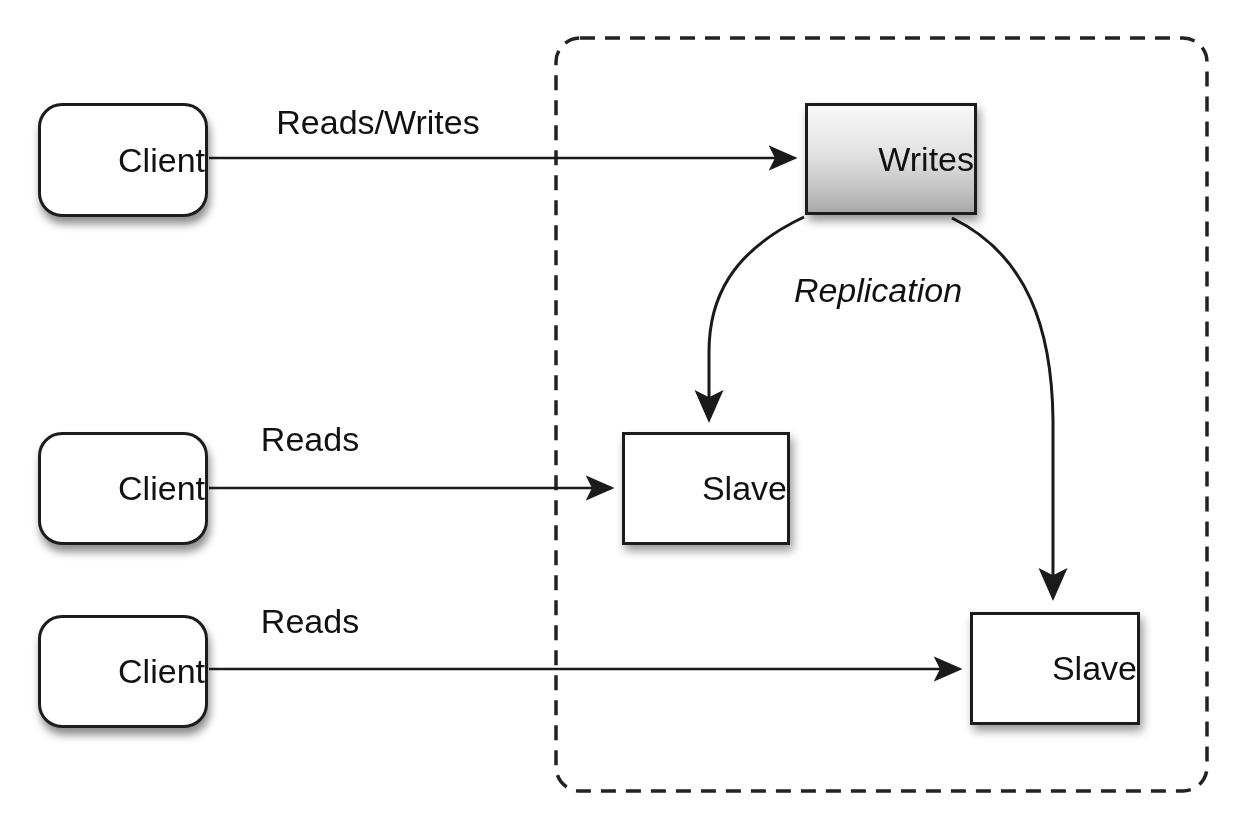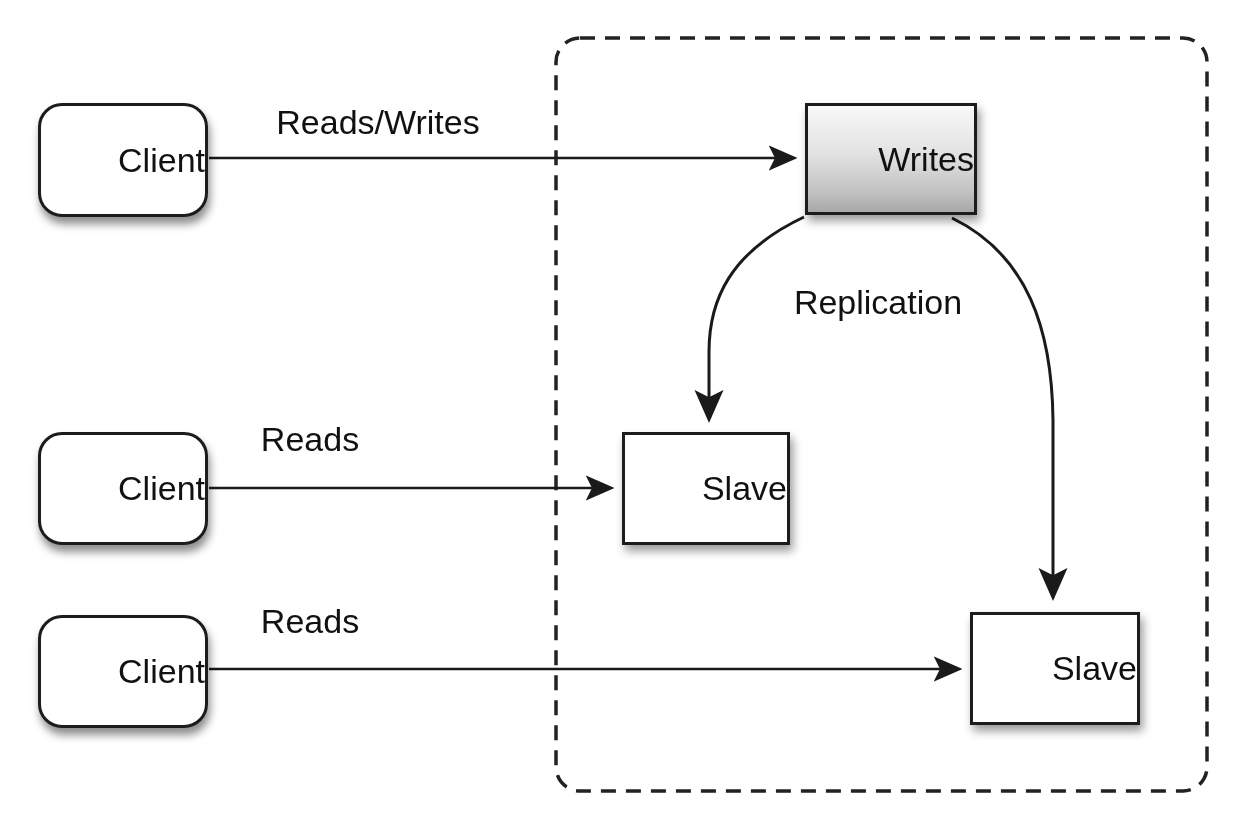--- a/index.html
+++ b/index.html
@@ -52,21 +52,21 @@
     position: absolute;
     color: #111111;
     font-size: 34px;
     line-height: 1.1;
     text-align: center;
     white-space: nowrap;
   }
   .label-reads-writes { left: 253px; top: 104px; width: 250px; }
   .label-reads-mid    { left: 240px; top: 421px; width: 140px; }
   .label-reads-bot    { left: 240px; top: 603px; width: 140px; }
-  .label-replication  { left: 772px; top: 284px; width: 212px; }
+  .label-replication  { left: 772px; top: 272px; width: 212px; font-style: italic; }
 </style>
 </head>
 <body>
 
 <div class="diagram">
 
   <svg class="wires" viewBox="0 0 1246 839">
     <defs>
       <marker id="arrowhead" viewBox="0 0 10 10" refX="8.5" refY="5" markerWidth="11" markerHeight="11" orient="auto-start-reverse">
         <path d="M 0 0.6 L 10 5 L 0 9.4 L 2.2 5 Z" fill="#1a1a1a"></path>

